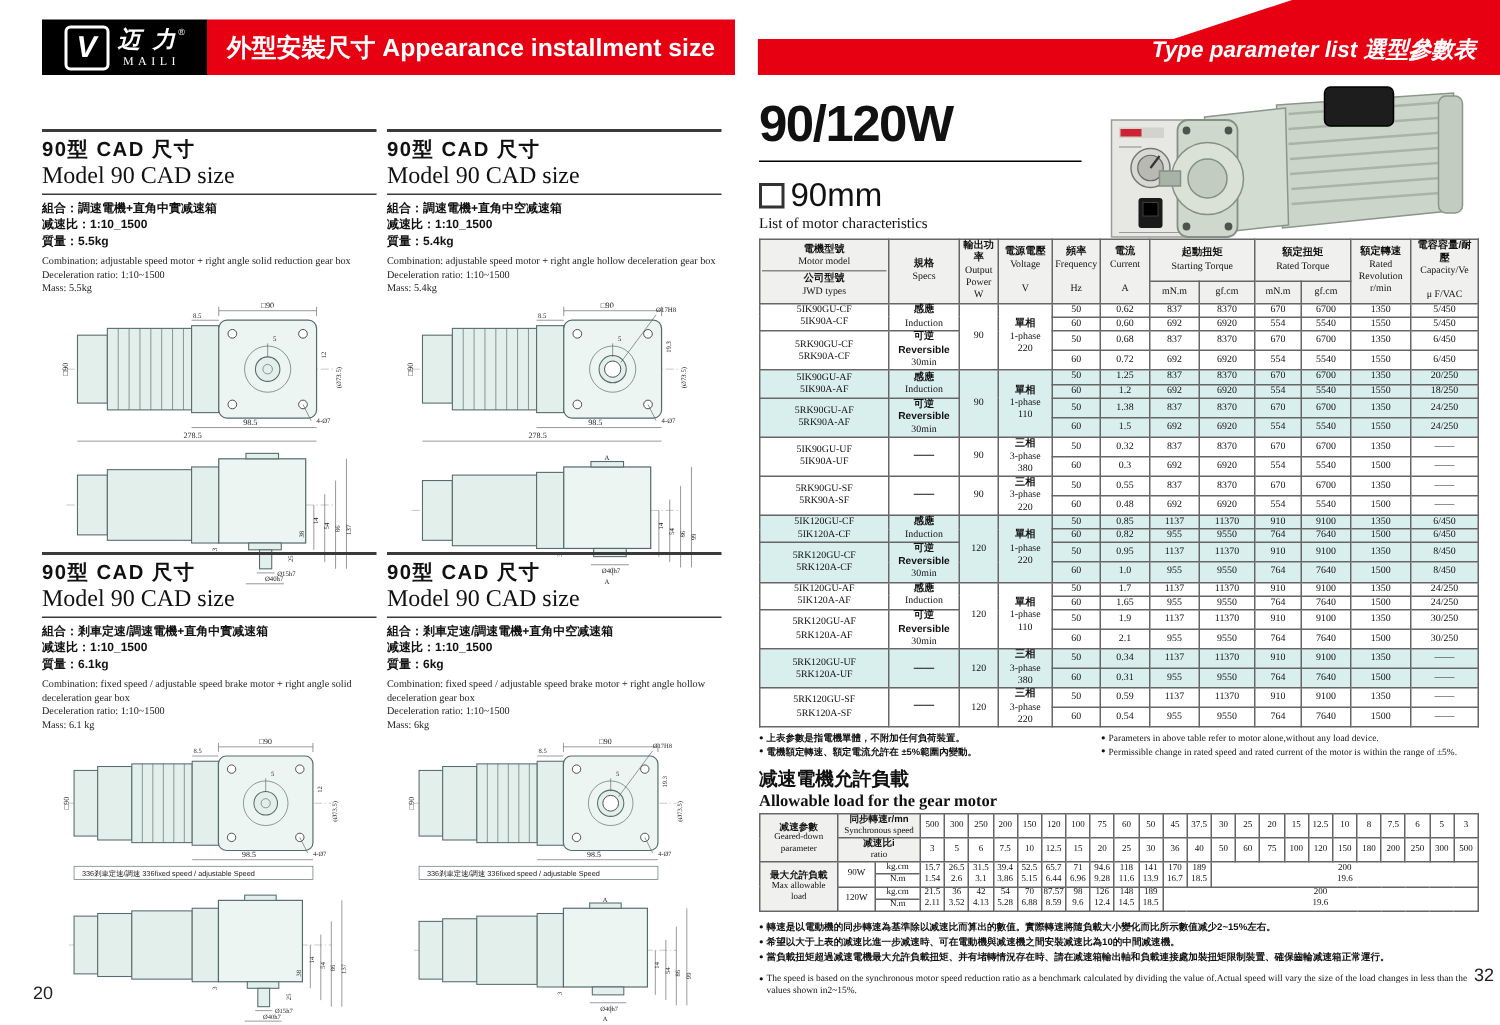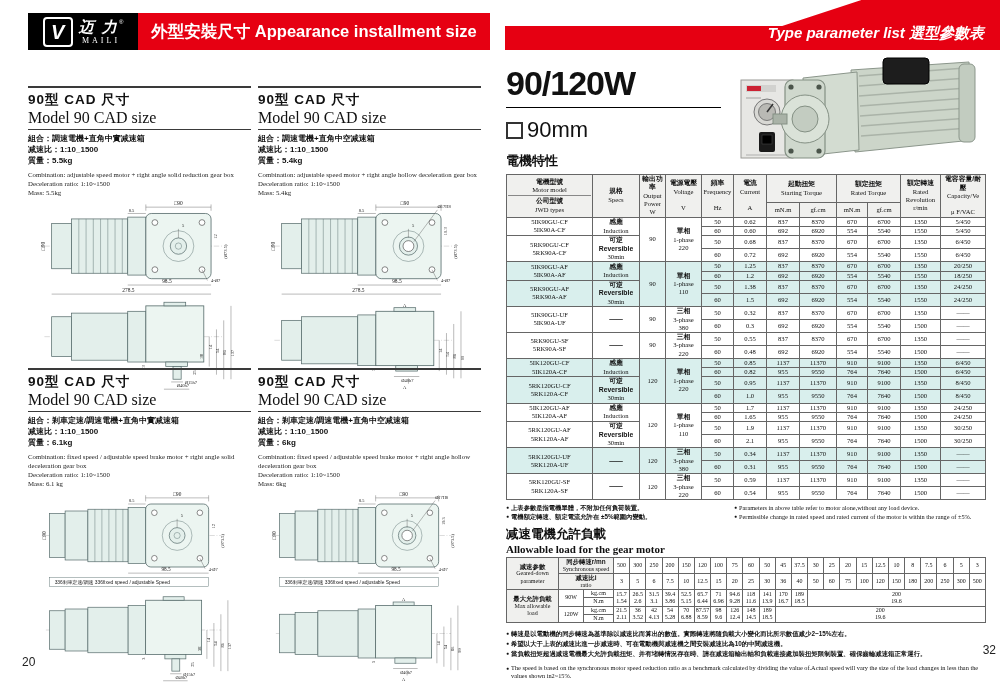--- a/index.html
+++ b/index.html
@@ -436,21 +436,21 @@
       </g>
     </svg>
   </div>
 
   <div class="big-title">90/120W</div>
   <div class="big-rule"></div>
   <div class="size-line">
       <span class="size-sq"></span>
       <span>90mm</span>
     </div>
-  <div class="char-cn">電機特性</div>
+  <div class="char-en">List of motor characteristics</div>
 
   <table class="mt">
     <colgroup>
       <col style="width:86px">
         <col style="width:47px">
         <col style="width:26px">
         <col style="width:36px">
       <col style="width:32px">
         <col style="width:33px">
         <col style="width:33px">

